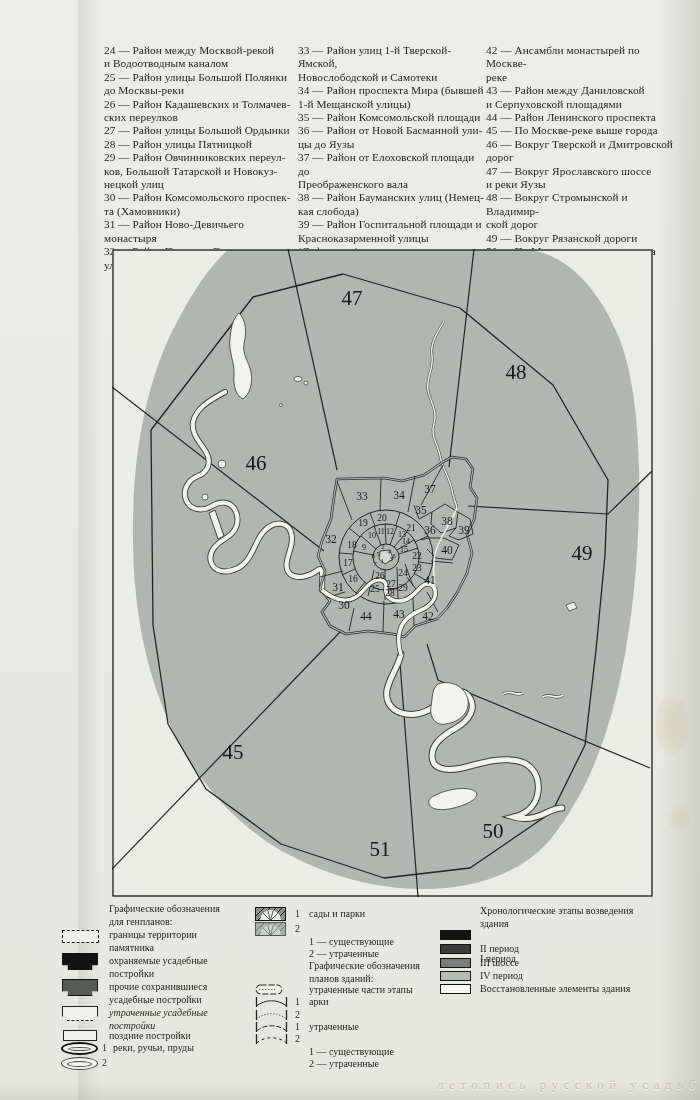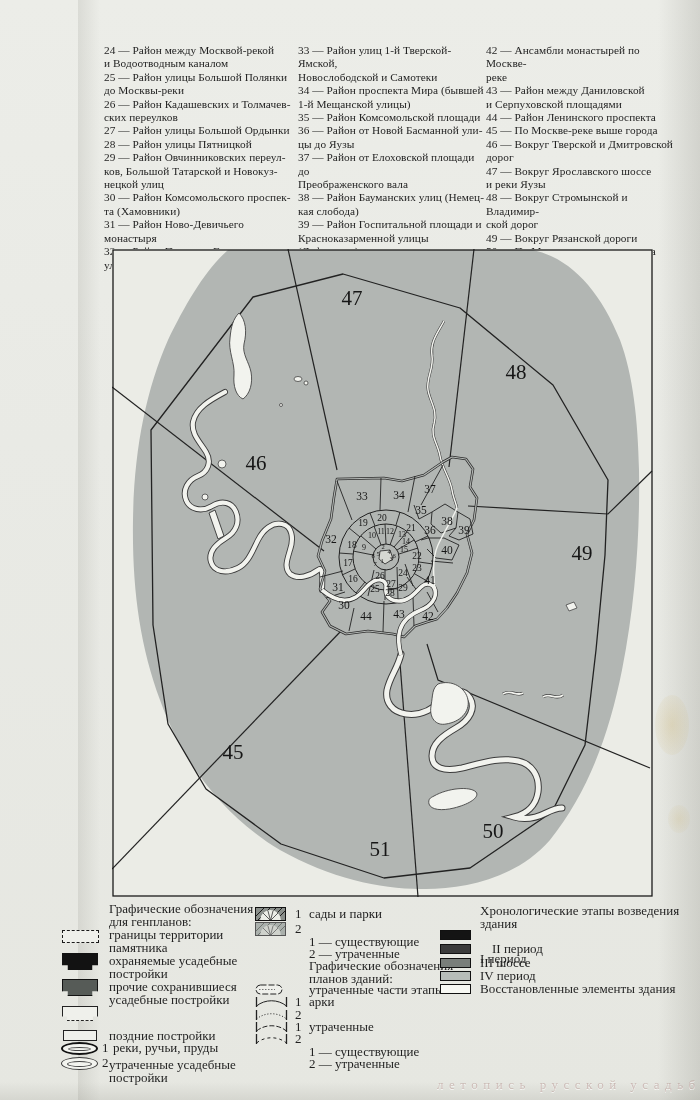--- a/index.html
+++ b/index.html
@@ -24,21 +24,21 @@
   .idx-col{position:absolute;top:44px;width:190px;font-size:11.3px;line-height:13.4px;
     white-space:pre-line;letter-spacing:0.05px;}
   .idx-c1{left:104px;} .idx-c2{left:298px;} .idx-c3{left:486px;}
 
   
   .map-wrap{position:absolute;left:112px;top:249px;width:541px;height:648px;}
   .map-wrap svg{display:block;}
   #map-labels text{font-family:"Liberation Serif","DejaVu Serif",serif;fill:#161616;}
 
   
-  .lg{position:absolute;font-size:13px;line-height:12.8px;white-space:pre-line;}
+  .lg{position:absolute;font-size:10px;line-height:12.8px;white-space:pre-line;}
   .sym{position:absolute;box-sizing:border-box;background:#eff0eb;}
   .sym-dashed{left:62px;top:930px;width:37px;height:13px;border:1.6px dashed #1a1a1a;}
   .sym-black{left:62px;top:953px;width:36px;height:17px;background:#121212;
     clip-path:polygon(0 0,100% 0,100% 72%,84% 72%,84% 100%,16% 100%,16% 72%,0 72%);}
   .sym-gray{left:62px;top:979px;width:36px;height:17px;background:#565b57;border:1px solid #121212;
     clip-path:polygon(0 0,100% 0,100% 72%,84% 72%,84% 100%,16% 100%,16% 72%,0 72%);}
   .sym-outline{left:62px;top:1006px;width:36px;height:15px;border:1.4px solid #222;border-bottom-style:dashed;
     clip-path:polygon(0 0,100% 0,100% 70%,86% 70%,86% 100%,14% 100%,14% 70%,0 70%);}
   .sym-white{left:63px;top:1030px;width:34px;height:11px;border:1.2px solid #222;}
   .sym-oval{left:61px;width:37px;height:13px;border-radius:50%;position:absolute;box-sizing:border-box;background:#f3f4ef;}
@@ -285,21 +285,21 @@
 <div class="sym sym-dashed"></div>
 <div class="lg" style="left:109px;top:929px;">границы территории
 памятника</div>
 <div class="sym sym-black"></div>
 <div class="lg" style="left:109px;top:955px;">охраняемые усадебные
 постройки</div>
 <div class="sym sym-gray"></div>
 <div class="lg" style="left:109px;top:981px;">прочие сохранившиеся
 усадебные постройки</div>
 <div class="sym sym-outline"></div>
-<div class="lg" style="left:109px;top:1059px;">утраченные усадебные
+<div class="lg" style="left:109px;top:1007px;font-style:italic;">утраченные усадебные
 постройки</div>
 <div class="sym sym-white"></div>
 <div class="lg" style="left:109px;top:1030px;">поздние постройки</div>
 <div class="sym sym-oval sym-oval1"></div>
 <div class="lg" style="left:102px;top:1042px;">1</div>
 <div class="lg" style="left:113px;top:1042px;">реки, ручьи, пруды</div>
 <div class="sym sym-oval sym-oval2"></div>
 <div class="lg" style="left:102px;top:1057px;">2</div>
 
 <div style="position:absolute;left:255px;top:907px;">
@@ -365,21 +365,21 @@
 </div>
 <div class="lg" style="left:295px;top:1033px;">2</div>
 <div class="lg" style="left:309px;top:1046px;">1 — существующие</div>
 <div class="lg" style="left:309px;top:1058px;">2 — утраченные</div>
 
 <div class="lg" style="left:480px;top:905px;width:200px;">Хронологические этапы возведения
 здания</div>
 <div class="swatch" style="top: 930px; background: rgb(20, 20, 20);"></div>
 <div class="lg" style="left:480px;top:953px;">I период</div>
 <div class="swatch" style="top: 944px; background: rgb(59, 59, 59);"></div>
-<div class="lg" style="left:492px;top:943px;">II период</div>
+<div class="lg" style="left:480px;top:943px;">II период</div>
 <div class="swatch" style="top: 958px; background: rgb(121, 126, 122);"></div>
 <div class="lg" style="left:480px;top:957px;">III шоссе</div>
 <div class="swatch" style="top: 971px; background: rgb(183, 188, 184);"></div>
 <div class="lg" style="left:480px;top:970px;">IV период</div>
 <div class="swatch" style="top: 984px; background: rgb(247, 248, 243);"></div>
 <div class="lg" style="left:480px;top:983px;width:210px;">Восстановленные элементы здания</div>
 
 <div class="watermark">летопись русской усадьбы</div>
 
 </body></html>

